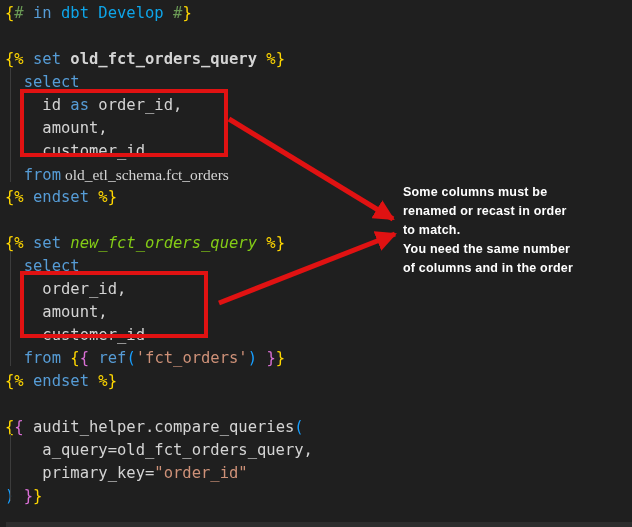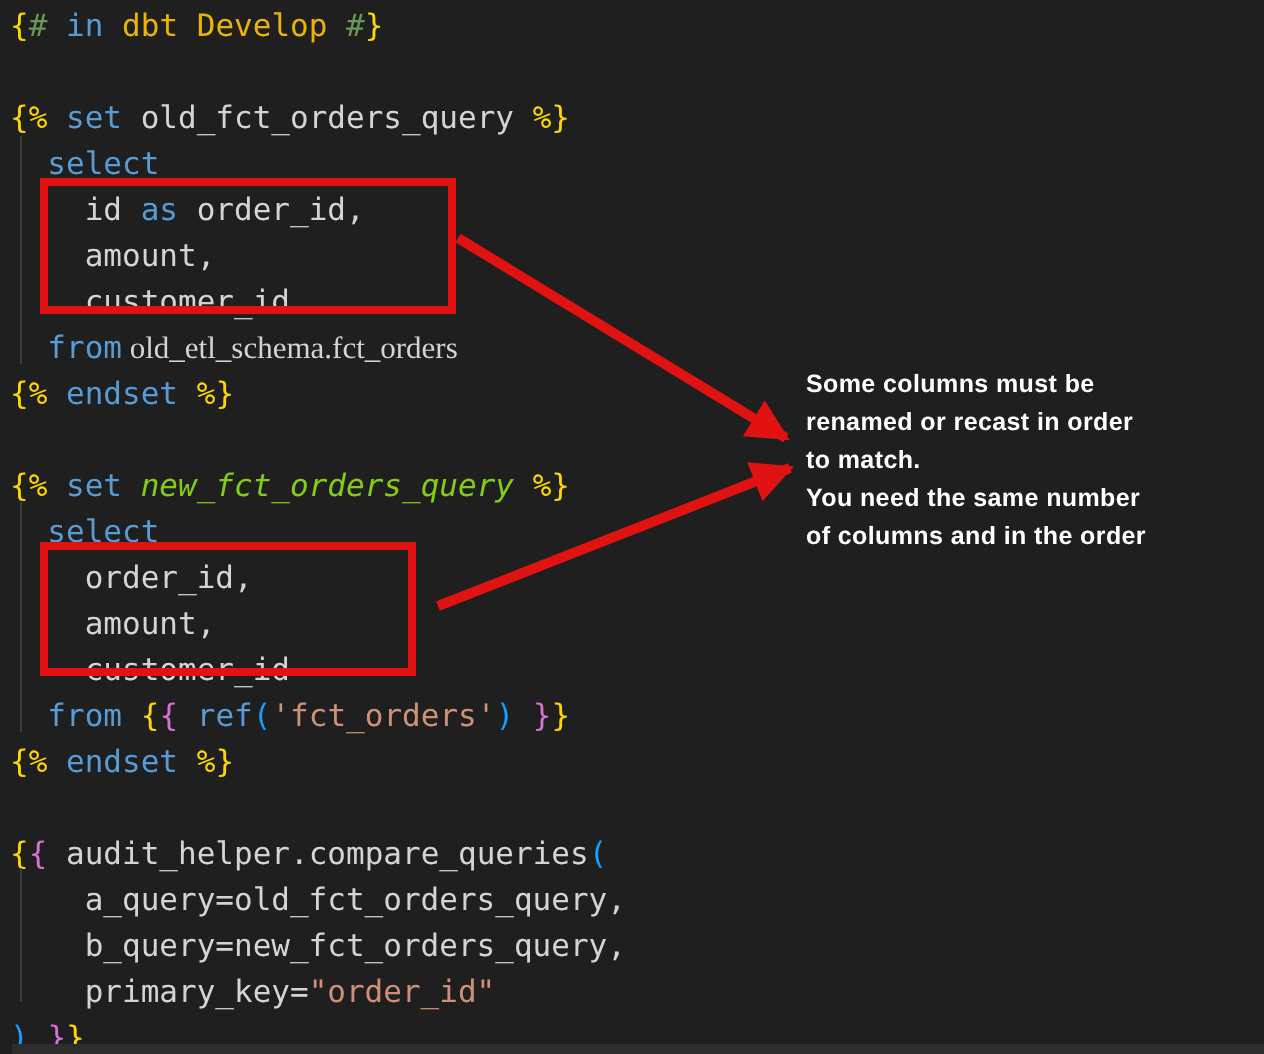--- a/index.html
+++ b/index.html
@@ -27,41 +27,40 @@
     font-family:"Liberation Sans",sans-serif;font-weight:bold;
     font-size:12.5px;line-height:19px;letter-spacing:.2px;
     color:var(--note,#ffffff);
   }
   .scrollbar{position:absolute;left:6px;top:522px;width:626px;height:5px;background:var(--scrollbar,#2d2d2d)}
 </style>
 </head>
 <body>
 
 <div class="code" id="code">
-    <div class="line"><span style="color: rgb(255, 215, 0);">{</span><span style="color: rgb(106, 153, 85);">#</span><span style="color: rgb(212, 212, 212);"> </span><span style="color: rgb(86, 156, 214);">in</span><span style="color: #eab308; margin-top: 11px;"> dbt Develop </span><span style="color: rgb(106, 153, 85);">#</span><span style="color: rgb(255, 215, 0);">}</span></div>
+    <div class="line"><span style="color: rgb(255, 215, 0);">{</span><span style="color: rgb(106, 153, 85);">#</span><span style="color: rgb(212, 212, 212);"> </span><span style="color: rgb(86, 156, 214);">in</span><span style="color: #0ea5e9; margin-top: 11px;"> dbt Develop </span><span style="color: rgb(106, 153, 85);">#</span><span style="color: rgb(255, 215, 0);">}</span></div>
     <div class="line"></div>
-    <div class="line"><span style="color: rgb(255, 215, 0);">{%</span><span style="color: rgb(212, 212, 212);"> </span><span style="color: rgb(86, 156, 214);">set</span><span style="color: rgb(212, 212, 212);"> old_fct_orders_query </span><span style="color: rgb(255, 215, 0);">%}</span></div>
+    <div class="line"><span style="color: rgb(255, 215, 0);">{%</span><span style="color: rgb(212, 212, 212);"> </span><span style="color: rgb(86, 156, 214);">set</span><span style="color: rgb(212, 212, 212); font-weight: bold;"> old_fct_orders_query </span><span style="color: rgb(255, 215, 0);">%}</span></div>
     <div class="line"><span style="color: rgb(212, 212, 212);">  </span><span style="color: rgb(86, 156, 214);">select</span></div>
     <div class="line"><span style="color: rgb(212, 212, 212);">    id </span><span style="color: rgb(86, 156, 214);">as</span><span style="color: rgb(212, 212, 212);"> order_id,</span></div>
     <div class="line"><span style="color: rgb(212, 212, 212);">    amount,</span></div>
     <div class="line"><span style="color: rgb(212, 212, 212);">    customer_id</span></div>
     <div class="line"><span style="color: rgb(212, 212, 212);">  </span><span style="color: rgb(86, 156, 214);">from</span><span style="color: rgb(212, 212, 212); font-family: Liberation Serif, serif;"> old_etl_schema.fct_orders</span></div>
     <div class="line"><span style="color: rgb(255, 215, 0);">{%</span><span style="color: rgb(212, 212, 212);"> </span><span style="color: rgb(86, 156, 214);">endset</span><span style="color: rgb(212, 212, 212);"> </span><span style="color: rgb(255, 215, 0);">%}</span></div>
     <div class="line"></div>
     <div class="line"><span style="color: rgb(255, 215, 0);">{%</span><span style="color: rgb(212, 212, 212);"> </span><span style="color: rgb(86, 156, 214);">set</span><span style="color: #84cc16; font-style: italic;"> new_fct_orders_query </span><span style="color: rgb(255, 215, 0);">%}</span></div>
     <div class="line"><span style="color: rgb(212, 212, 212);">  </span><span style="color: rgb(86, 156, 214);">select</span></div>
     <div class="line"><span style="color: rgb(212, 212, 212);">    order_id,</span></div>
     <div class="line"><span style="color: rgb(212, 212, 212);">    amount,</span></div>
     <div class="line"><span style="color: rgb(212, 212, 212);">    customer_id</span></div>
     <div class="line"><span style="color: rgb(212, 212, 212);">  </span><span style="color: rgb(86, 156, 214);">from</span><span style="color: rgb(212, 212, 212);"> </span><span style="color: rgb(255, 215, 0);">{</span><span style="color: rgb(218, 112, 214);">{</span><span style="color: rgb(212, 212, 212);"> </span><span style="color: rgb(86, 156, 214);">ref</span><span style="color: rgb(23, 159, 255);">(</span><span style="color: rgb(206, 145, 120);">'fct_orders'</span><span style="color: rgb(23, 159, 255);">)</span><span style="color: rgb(212, 212, 212);"> </span><span style="color: rgb(218, 112, 214);">}</span><span style="color: rgb(255, 215, 0);">}</span></div>
     <div class="line"><span style="color: rgb(255, 215, 0);">{%</span><span style="color: rgb(212, 212, 212);"> </span><span style="color: rgb(86, 156, 214);">endset</span><span style="color: rgb(212, 212, 212);"> </span><span style="color: rgb(255, 215, 0);">%}</span></div>
     <div class="line"></div>
     <div class="line"><span style="color: rgb(255, 215, 0);">{</span><span style="color: rgb(218, 112, 214);">{</span><span style="color: rgb(212, 212, 212);"> audit_helper.compare_queries</span><span style="color: rgb(23, 159, 255);">(</span></div>
     <div class="line"><span style="color: rgb(212, 212, 212);">    a_query=old_fct_orders_query,</span></div>
-    <div class="line"><span style="color: rgb(212, 212, 212);">    b_query=new_fct_orders_query,</span></div>
     <div class="line"><span style="color: rgb(212, 212, 212);">    primary_key=</span><span style="color: rgb(206, 145, 120);">"order_id"</span></div>
     <div class="line"><span style="color: rgb(23, 159, 255);">)</span><span style="color: rgb(212, 212, 212);"> </span><span style="color: rgb(218, 112, 214);">}</span><span style="color: rgb(255, 215, 0);">}</span></div>
   </div>
 
 <div class="guide" id="guide-1"></div>
 <div class="guide" id="guide-2"></div>
 <div class="guide" id="guide-3"></div>
 
 <div class="hl-box" id="box-old"></div>
 <div class="hl-box" id="box-new"></div>

